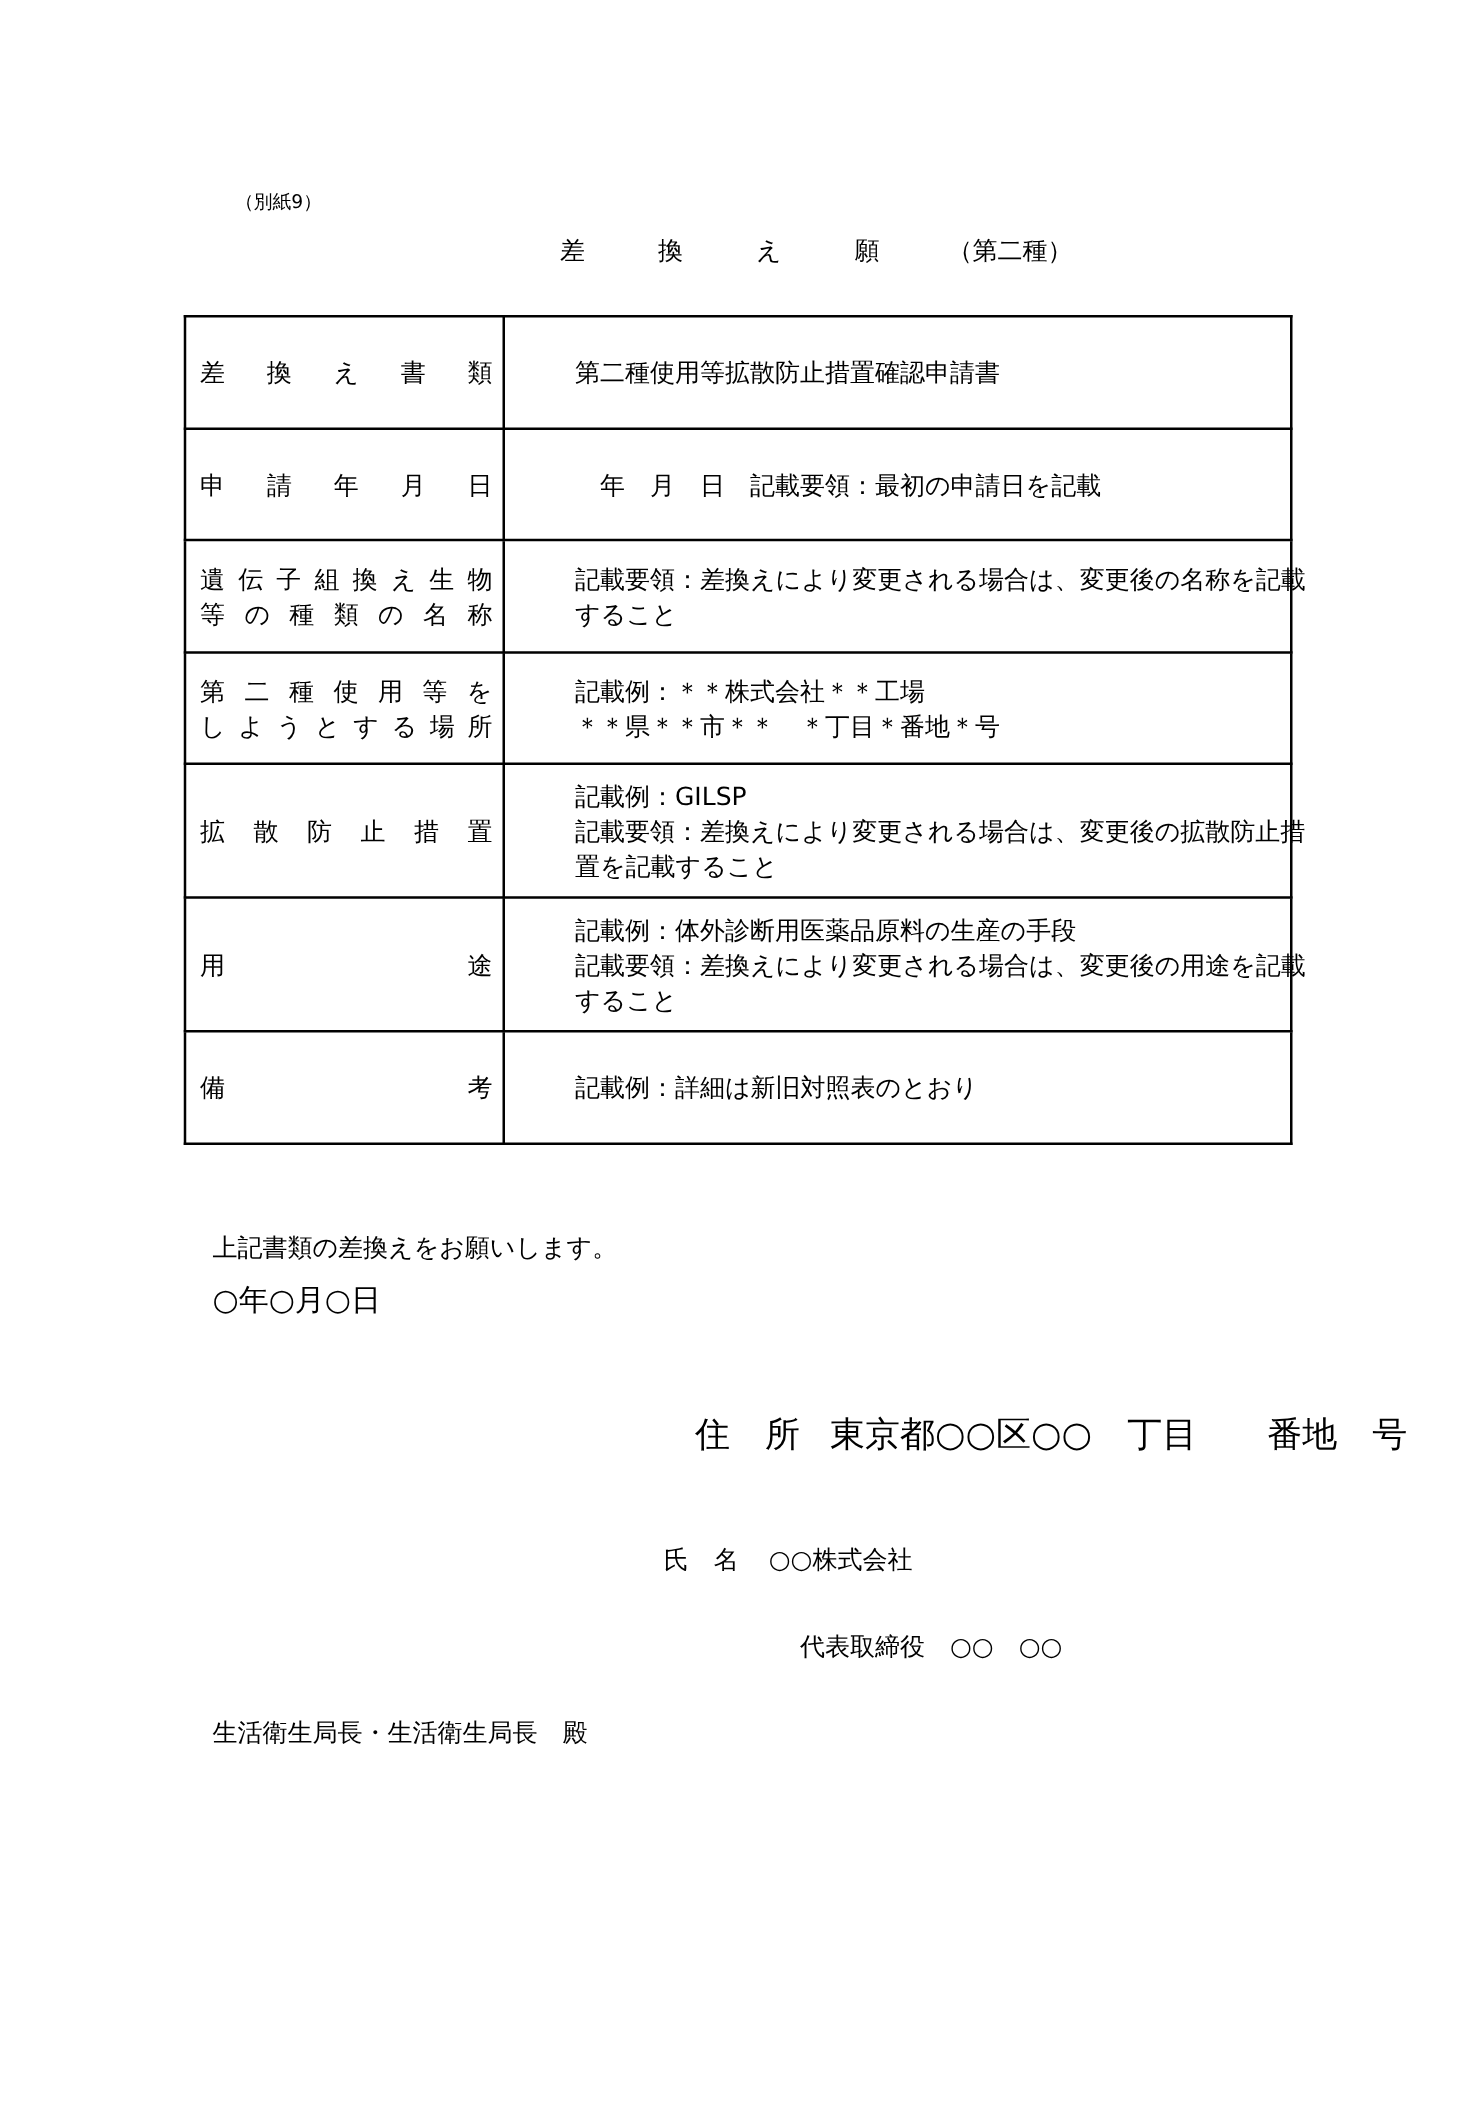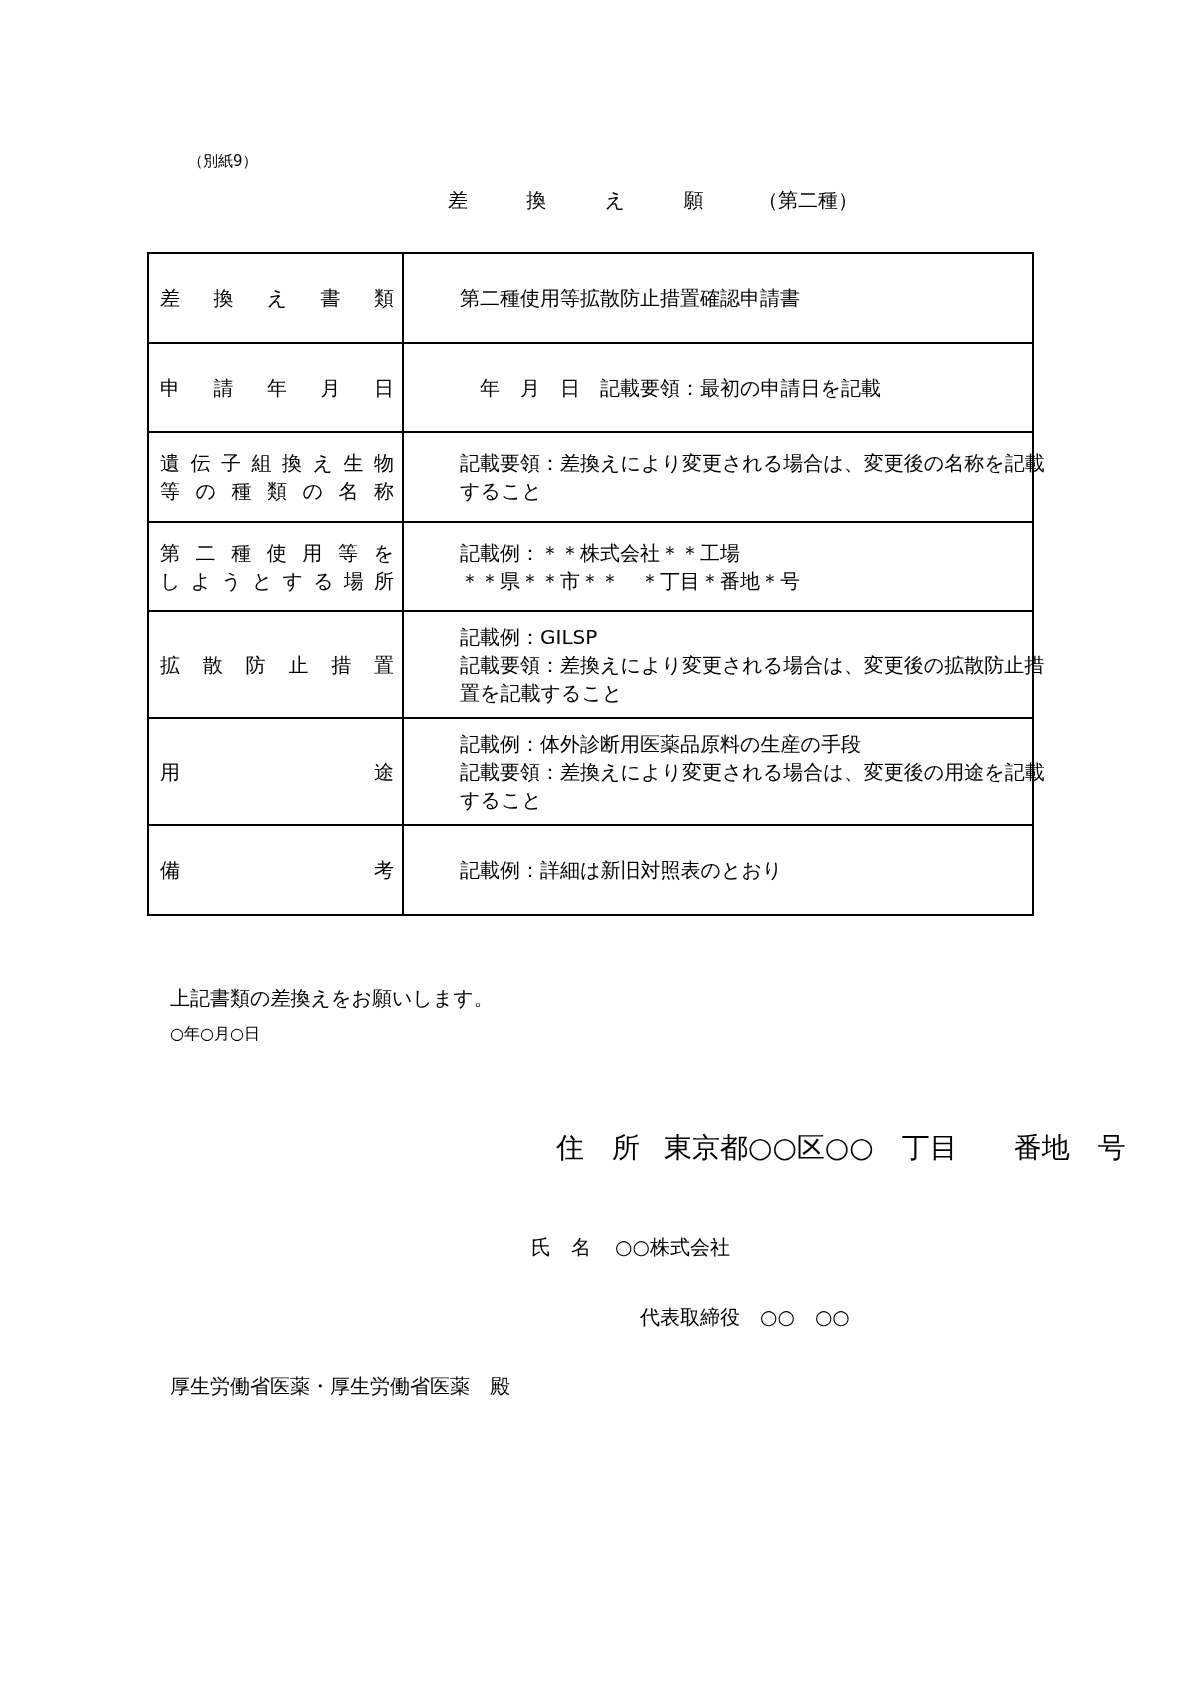--- a/index.html
+++ b/index.html
@@ -58,21 +58,21 @@
   .label-line span { display: inline-block; }
   .vline { display: block; white-space: nowrap; margin-left: 44px; }
 
   .req {
     left: 170px; top: 954px;
     font-size: 20px;
     margin-top: 31px;
   }
   .date {
     left: 170px; top: 1024px;
-    font-size: 16px;
+    font-size: 24px;
   }
   .addr {
     left: 519px; top: 1129px;
     font-size: 28px;
     margin-left: 37px;
   }
   .name {
     left: 531px; top: 1234px;
     font-size: 20px;
   }
@@ -231,13 +231,13 @@
 <div class="abs addr">
   <span>住　所</span><span class="gap1"></span><span>東京都○○区○○　丁目　　番地　号</span>
 </div>
 
 <div class="abs name">
   <span>氏　名</span><span class="gap1"></span><span>○○株式会社</span>
 </div>
 
 <div class="abs rep">代表取締役　○○　○○</div>
 
-<div class="abs dest">厚生労働省医薬・厚生労働省医薬　殿</div>
+<div class="abs dest">生活衛生局長・生活衛生局長　殿</div>
 
 </body></html>

